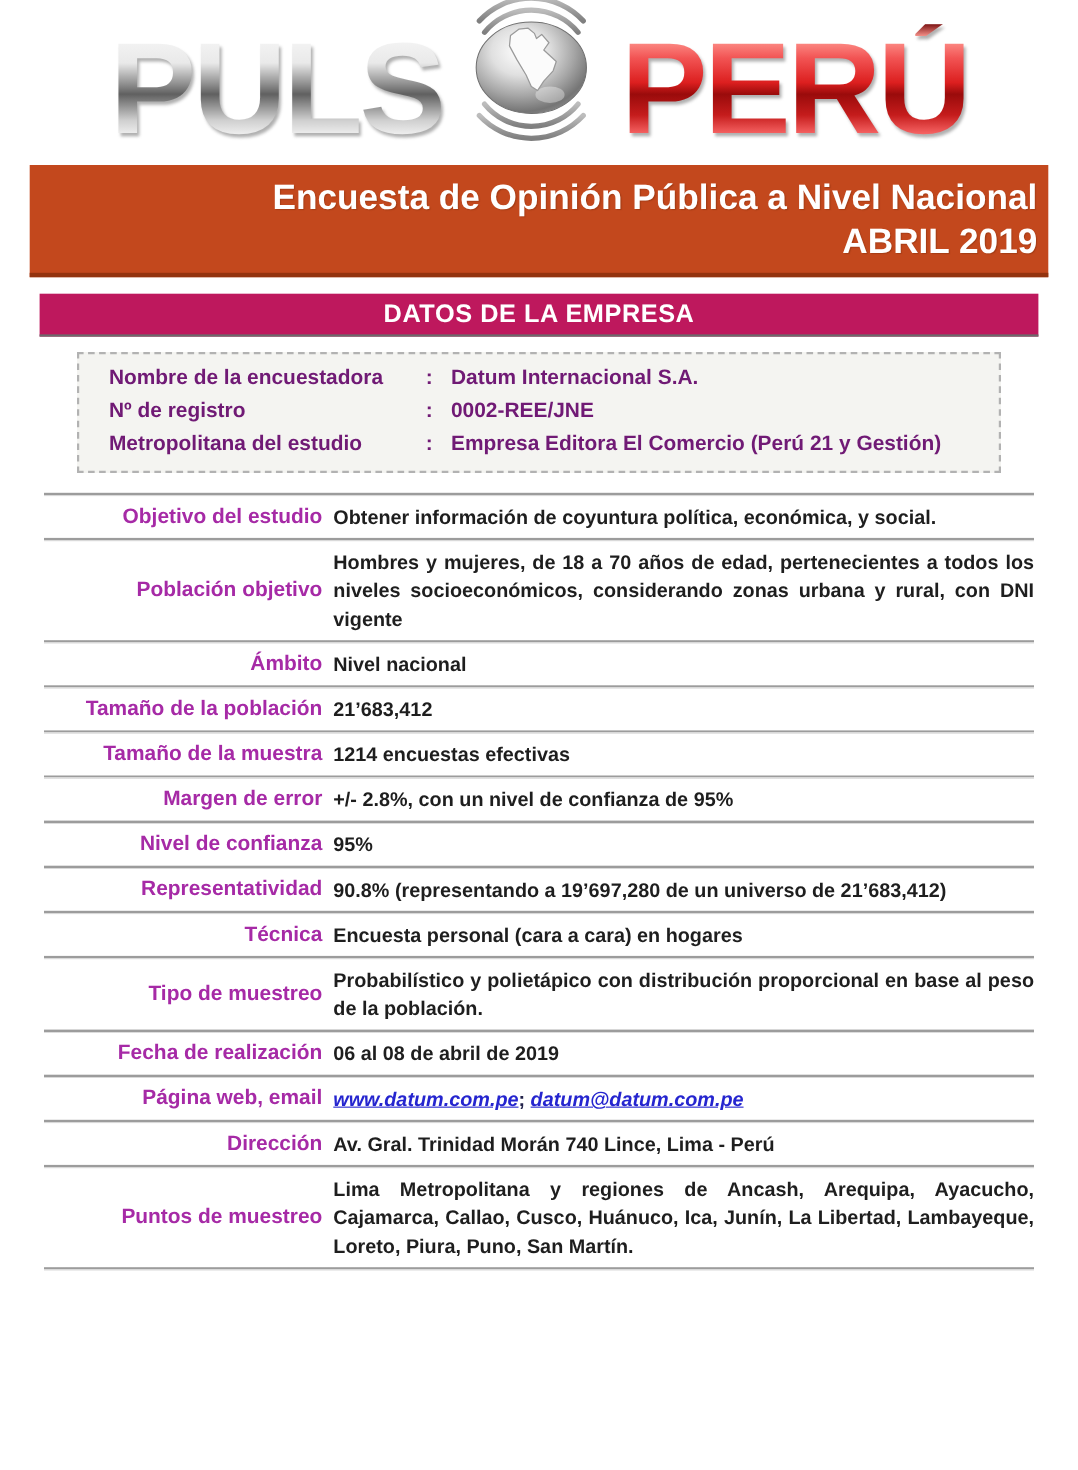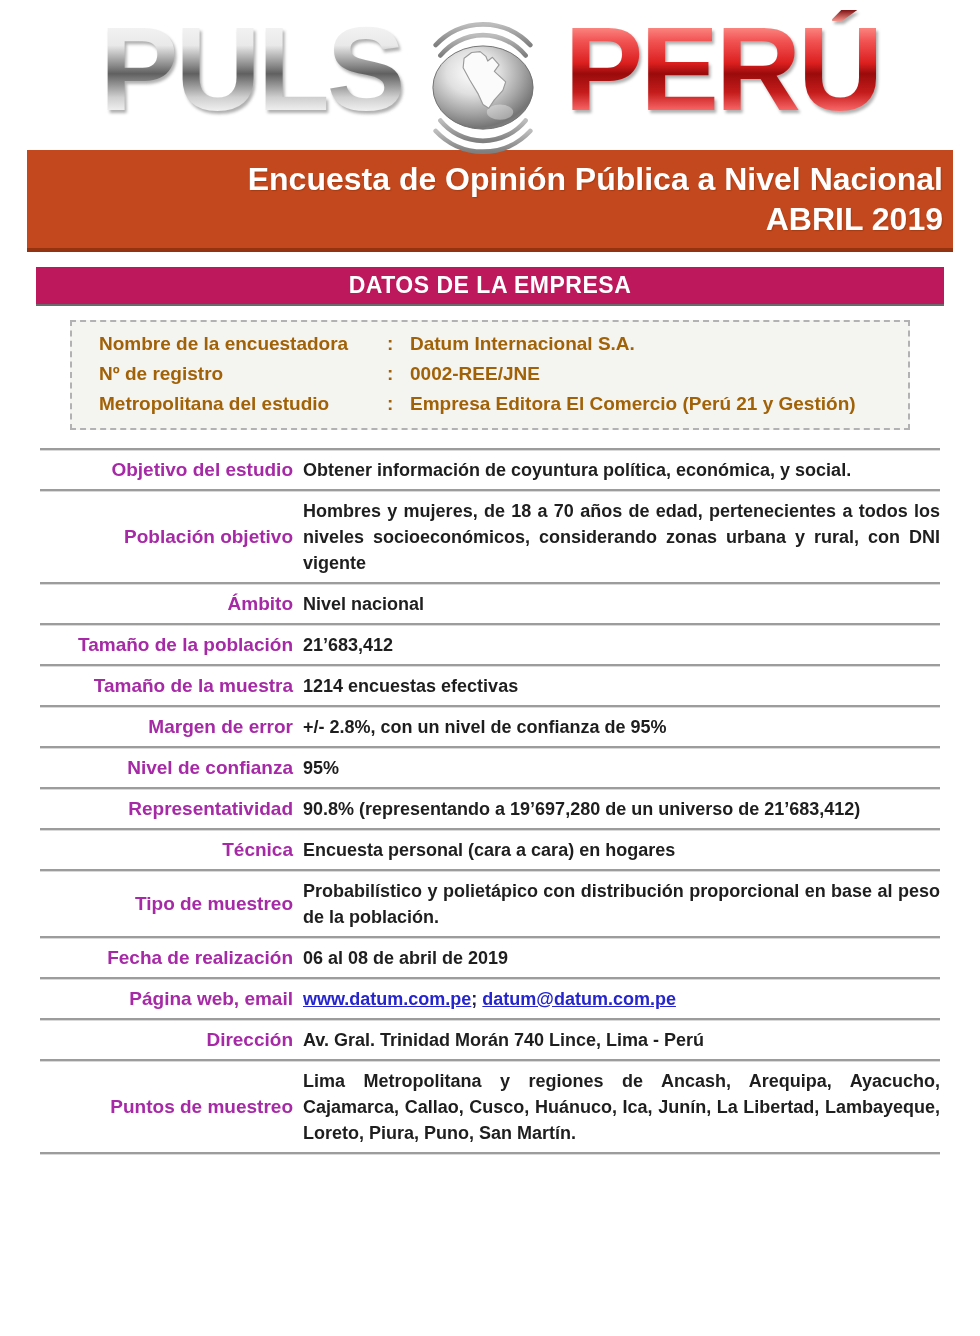--- a/index.html
+++ b/index.html
@@ -10,21 +10,21 @@
     height: 1336px;
     margin: 0 auto;
     background: #ffffff;
     font-family: "Liberation Sans", sans-serif;
     overflow: hidden;
   }
 
   
   .logo-row {
     display: flex;
-    align-items: flex-start;
+    align-items: flex-end;
     justify-content: center;
     gap: 6px;
     padding-top: 10px;
     height: 140px;
   }
   .chrome {
     display: inline-block;
     font-size: 118px;
     font-weight: 800;
     letter-spacing: -3px;
@@ -82,21 +82,21 @@
     border: 2px dashed #b2b2b2;
     padding: 7px 12px 9px 0;
   }
   .cbox-row {
     display: grid;
     grid-template-columns: 288px 23px 1fr;
     padding-left: 27px;
     font-weight: 700;
     font-size: 19px;
     line-height: 30px;
-    color: #a16207;
+    color: #701a75;
   }
 
   
   .tech-table { margin: 18px 40px 0; }
   .rule {
     height: 3px;
     background: linear-gradient(180deg, #9c9c9c 0%, #9c9c9c 58%, #d9d9d9 58%, #d9d9d9 100%);
   }
   .tech-row {
     display: grid;
@@ -118,20 +118,21 @@
     font-weight: 700;
     font-size: 18px;
     line-height: 26px;
     text-align: justify;
   }
   .weblink {
     color: #2525cf;
     font-weight: 700;
     text-decoration: underline;
     cursor: pointer;
+    font-style: italic;
   }
   .link-sep { color: #22224a; }
 </style>
 </head>
 <body>
 
 <div class="page">
 
   <header class="logo-row">
     <span class="chrome chrome-silver">PULS</span>

